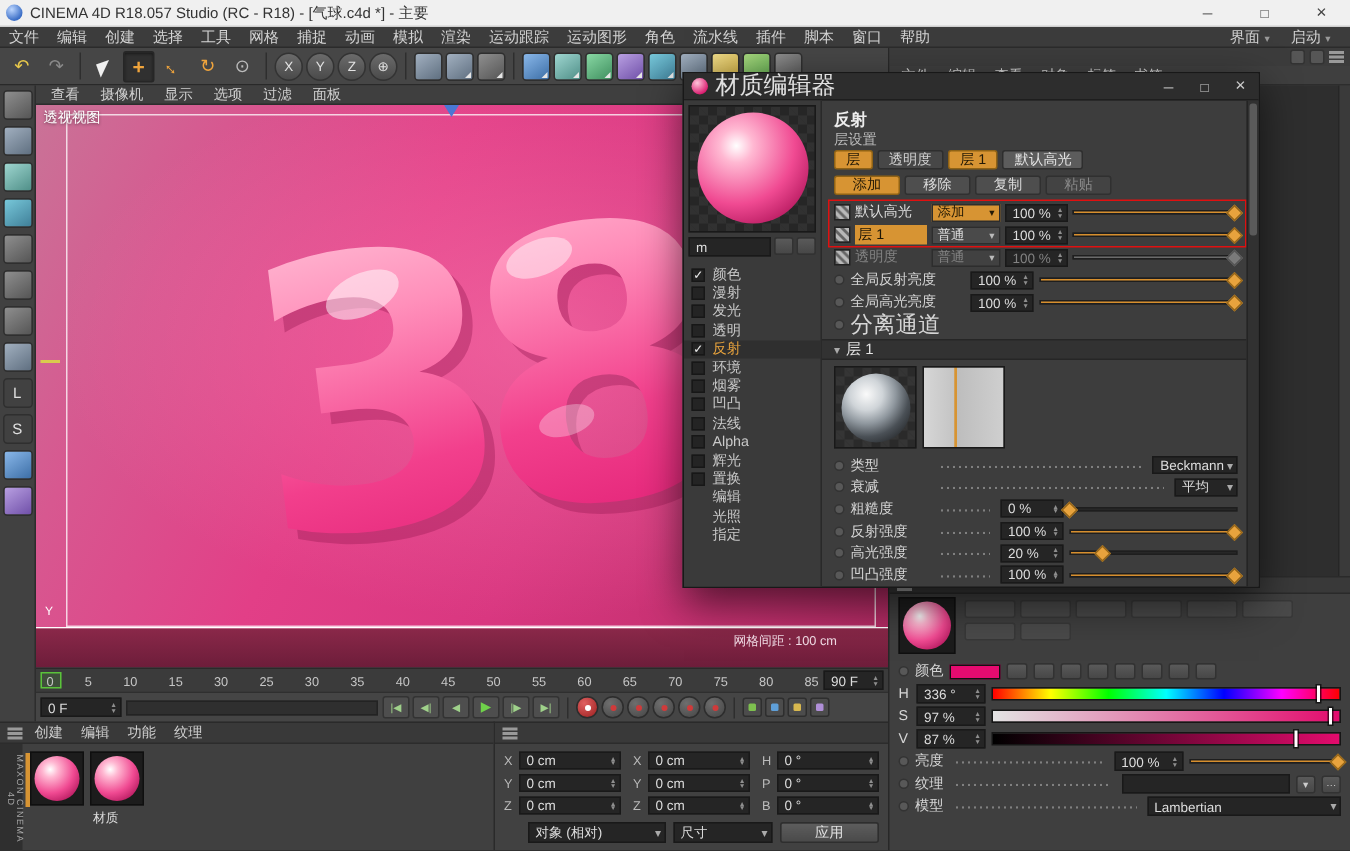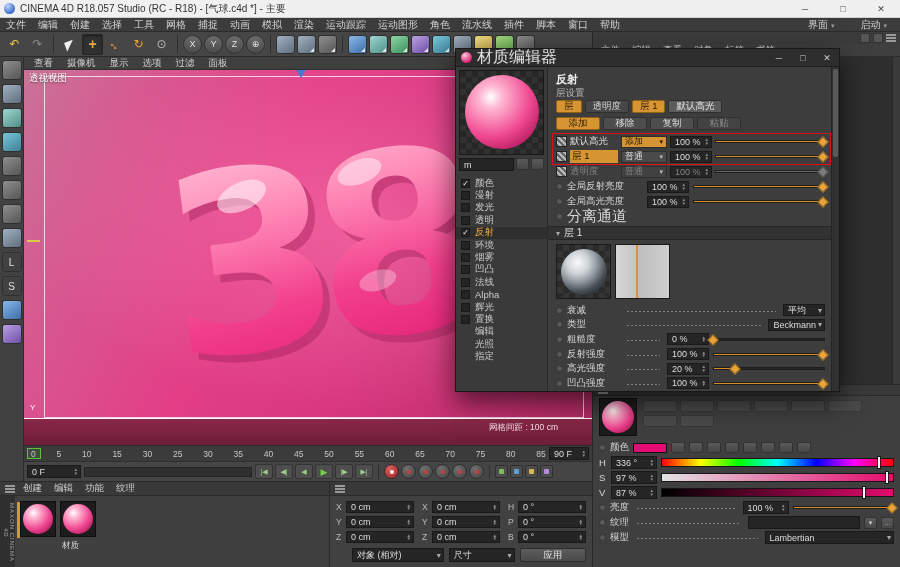--- a/index.html
+++ b/index.html
@@ -248,21 +248,21 @@
       <span class="menu-item">渲染</span>
       <span class="menu-item">运动跟踪</span>
       <span class="menu-item">运动图形</span>
       <span class="menu-item">角色</span>
       <span class="menu-item">流水线</span>
       <span class="menu-item">插件</span>
       <span class="menu-item">脚本</span>
       <span class="menu-item">窗口</span>
       <span class="menu-item">帮助</span>
     </div>
-  <div id="menu-right" class="abs" style="top:18px;right:0;height:14px;display:flex;align-items:flex-start;gap:12px;">
+  <div id="menu-right" class="abs" style="top:18px;right:0;height:14px;display:flex;align-items:flex-start;">
     <span class="menu-right-item">界面</span>
     <span class="menu-right-item">启动</span>
   </div>
 
   <div id="toolbar" class="abs">
     <div class="tbi" style="color:#e8c84a;">↶</div>
     <div class="tbi" style="color:#8a8a8a;">↷</div>
     <div class="tsep"></div>
     <div class="tbi" style="color:#f0f0f0;transform:rotate(-20deg);">◤</div>
     <div class="tbi pressed" style="color:#f0a43c;font-weight:bold;font-size:14px;">+</div>
@@ -874,32 +874,32 @@
         </div>
         <div id="refl-thumbs">
           <div id="rthumb-metal" class="rthumb">
               <div class="ball"></div>
             </div>
           <div id="rthumb-grad" class="rthumb"></div>
         </div>
         <div id="refl-rows">
           <div class="prow">
             <span class="cdot"></span>
+            <span class="plab">类型</span>
+            <span class="leader"></span>
+            <span class="fld drop dropfld">
+                <i>Beckmann</i>
+              </span>
+          </div>
+          <div class="prow">
+            <span class="cdot"></span>
             <span class="plab">衰减</span>
             <span class="leader"></span>
             <span class="fld drop dropfld">
                 <i>平均</i>
-              </span>
-          </div>
-          <div class="prow">
-            <span class="cdot"></span>
-            <span class="plab">类型</span>
-            <span class="leader"></span>
-            <span class="fld drop dropfld">
-                <i>Beckmann</i>
               </span>
           </div>
           <div>
 
               <div class="prow">
                 <span class="cdot"></span>
                 <span class="plab">粗糙度</span>
                 <span class="leader"></span>
                 <span class="fld">
                   <i>0 %</i>

